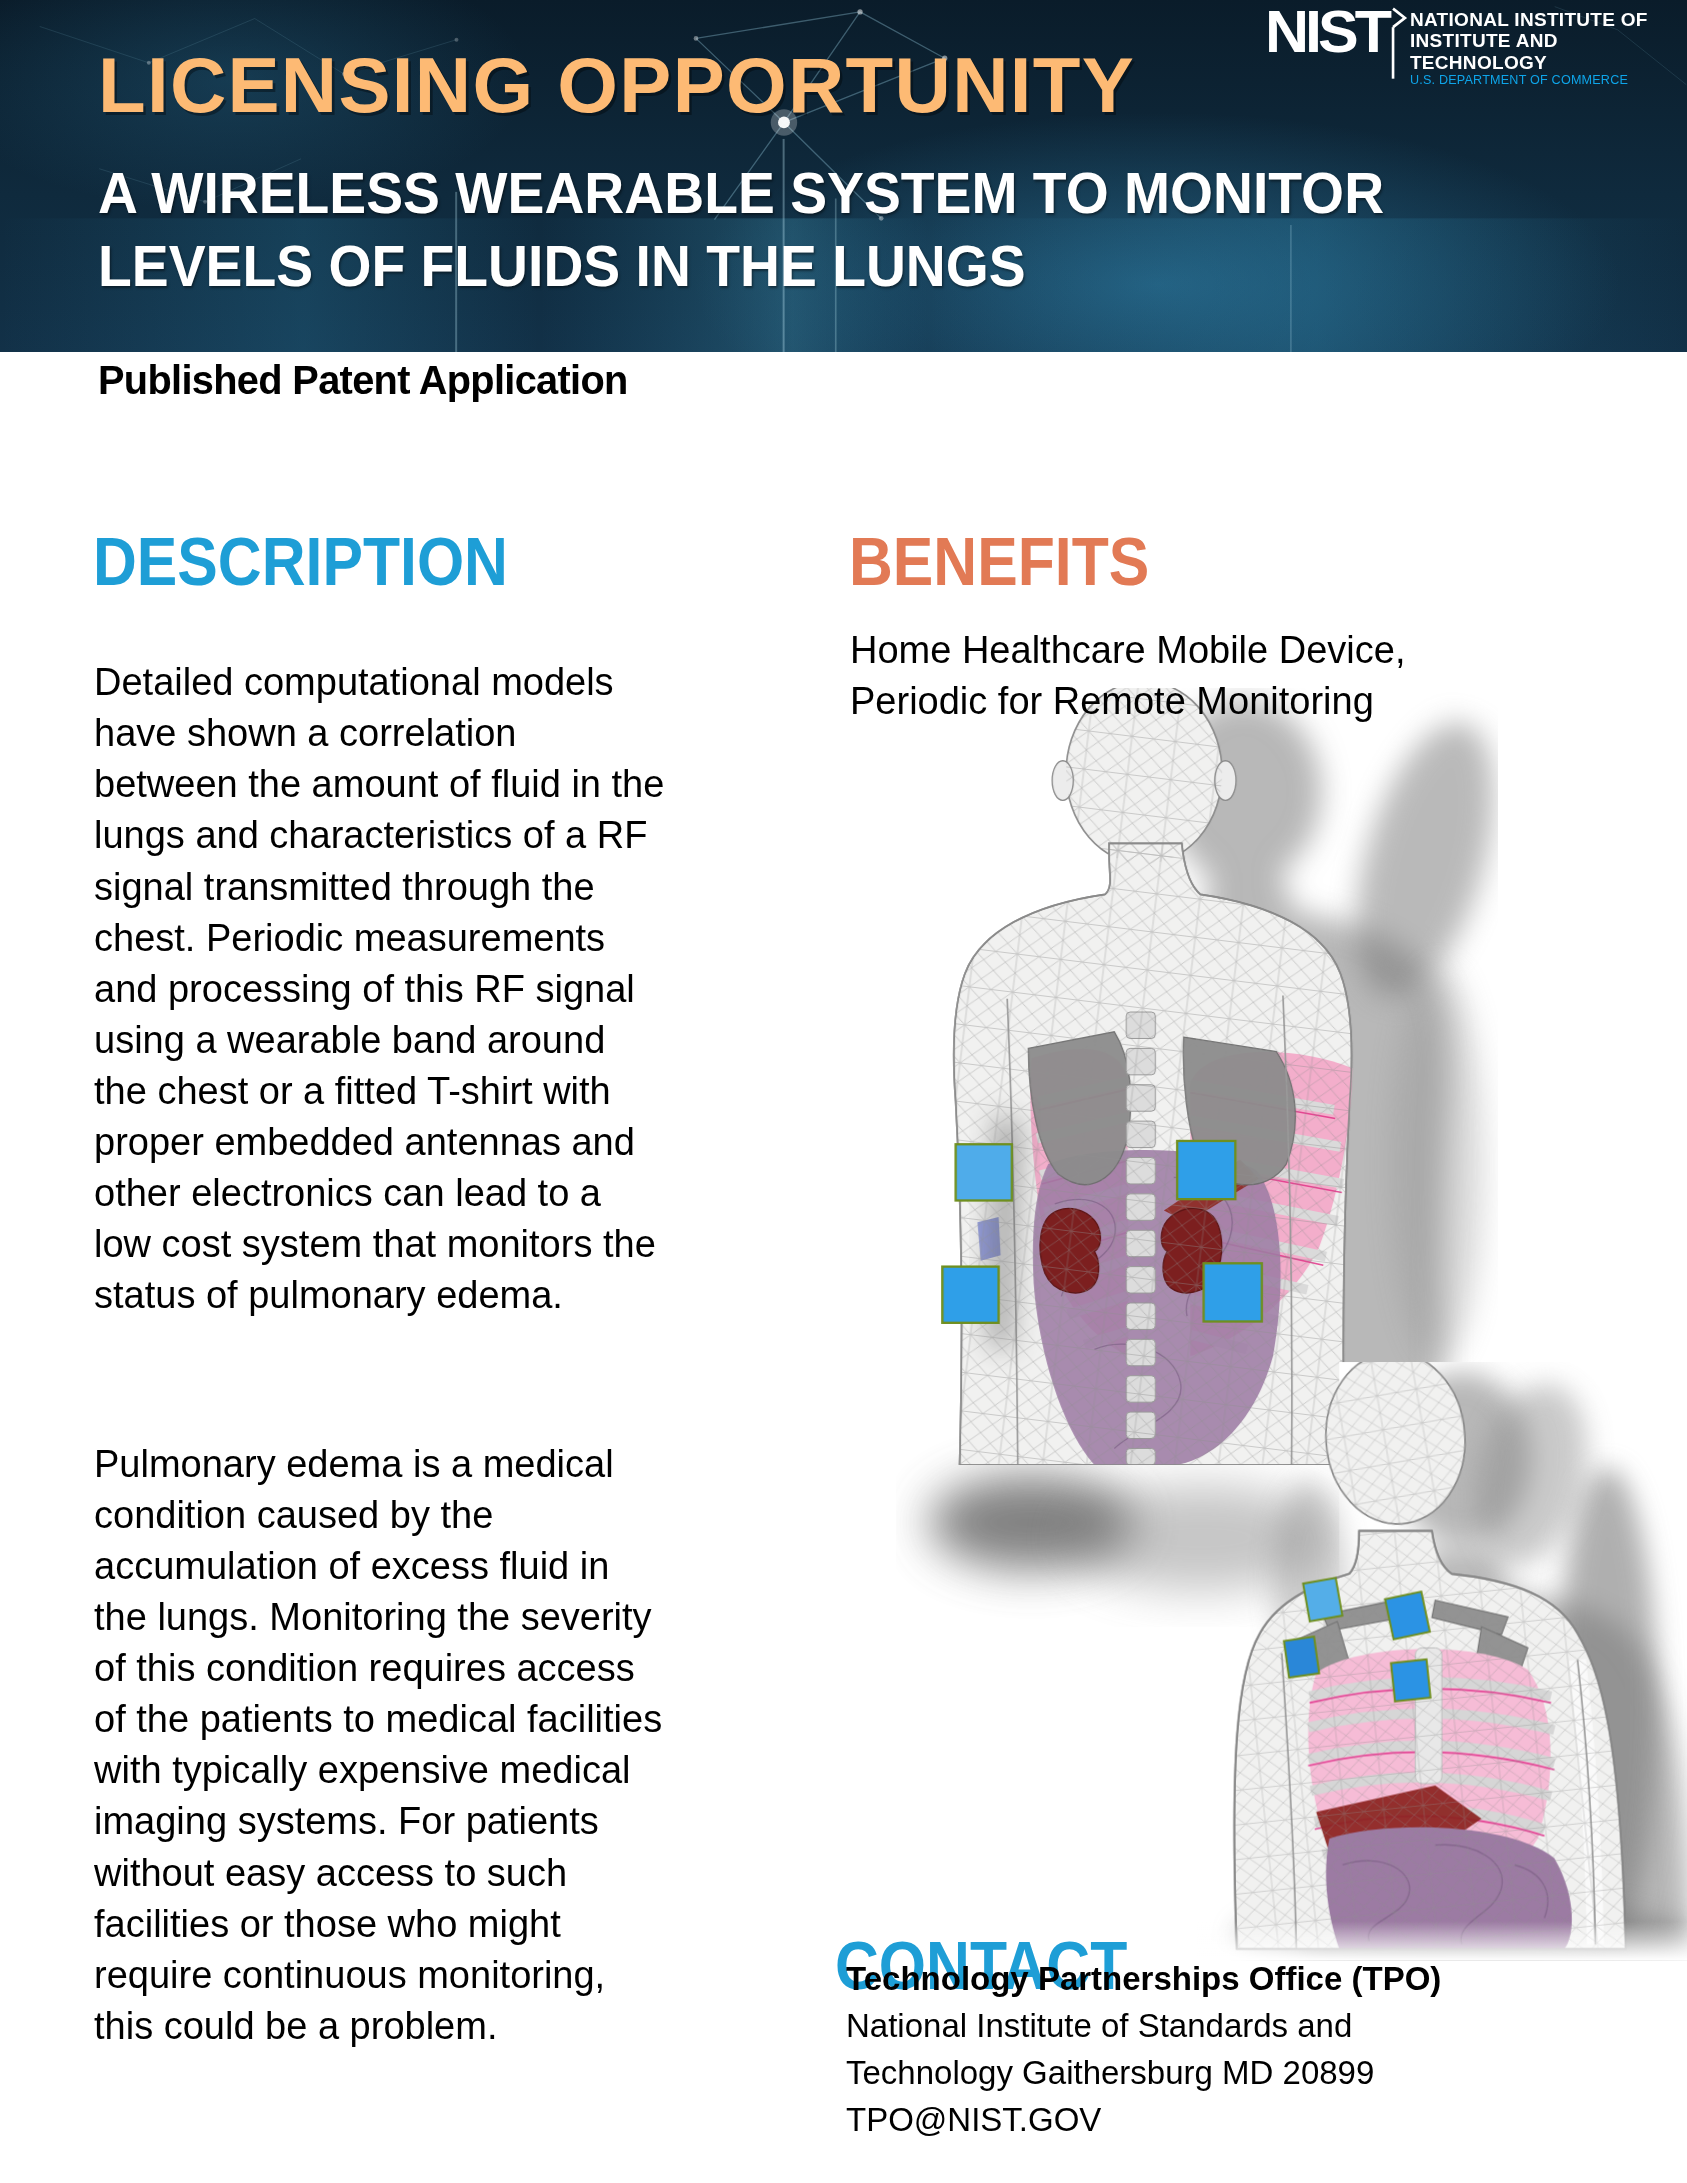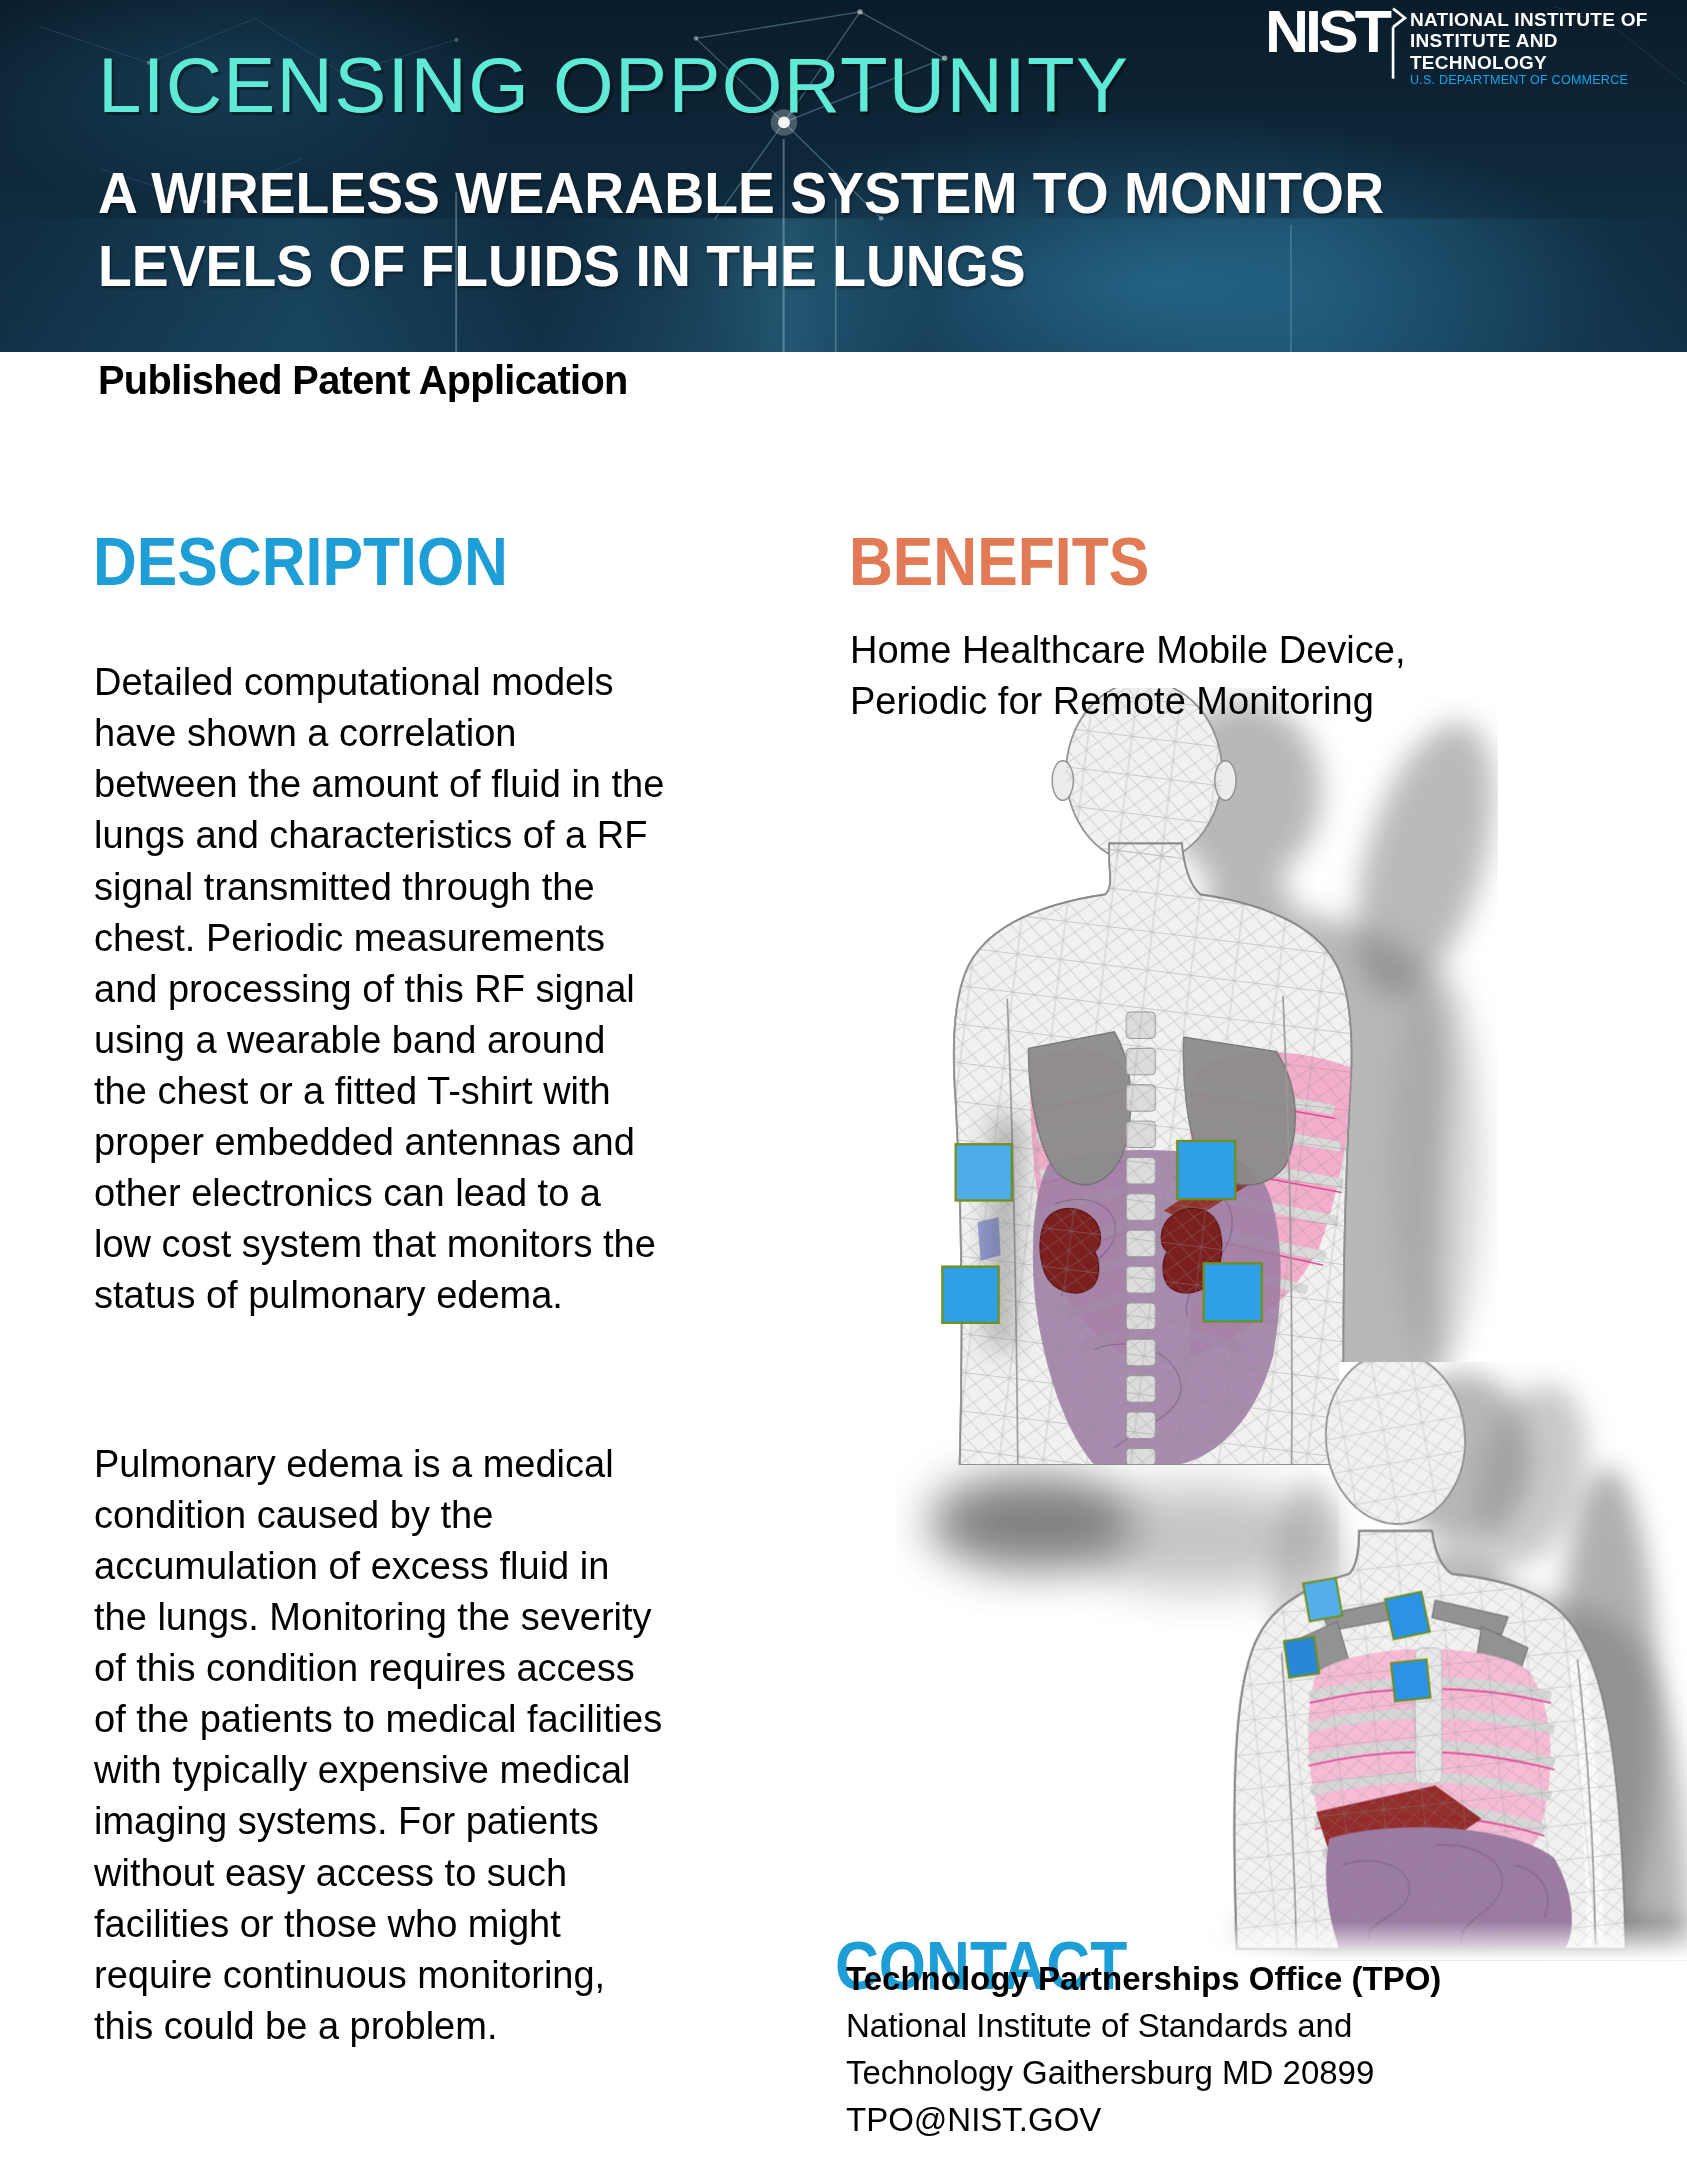--- a/index.html
+++ b/index.html
@@ -2,22 +2,22 @@
 <html style="font-size:10.6px"><head>
 <meta charset="utf-8">
 <style>
   html,body{margin:0;padding:0;background:#888;}
   .page{position:relative;width:1687px;height:2183px;background:#ffffff;overflow:hidden;
         font-family:"Liberation Sans", sans-serif;color:#000;}
 
   
   .hdr{position:absolute;left:0;top:0;width:1687px;height:352px;background:#0d2433;overflow:hidden;}
   .hdr-deco{position:absolute;left:0;top:0;width:1687px;height:352px;}
-  .title{position:absolute;left:98px;top:46px;font-size:78px;font-weight:normal;letter-spacing:1.3px;
-         color:#5eead4;line-height:1;text-shadow:2.6px 3.3px 0 rgba(0,0,0,.35);white-space:nowrap;}
+  .title{position:absolute;left:98px;top:46px;font-size:78px;font-weight:bold;letter-spacing:1.3px;
+         color:#fdba74;line-height:1;text-shadow:2.6px 3.3px 0 rgba(0,0,0,.35);white-space:nowrap;}
   .subtitle{position:absolute;left:98px;top:157px;font-size:57px;font-weight:bold;color:#ffffff;
             line-height:1.28;white-space:pre-line;letter-spacing:0;transform:scaleX(.97);transform-origin:left top;
             text-shadow:1.3px 2px 2.6px rgba(0,0,0,.45);}
   .nist{position:absolute;left:1265px;top:5px;display:flex;align-items:flex-start;gap:1px;color:#fff;}
   .nist-word{font-size:61px;font-weight:800;letter-spacing:-4px;line-height:.92;transform:scaleY(.96);transform-origin:left top;}
   .nist-sep{margin-top:1.3px;}
   .nist-txt{padding-top:4px;line-height:1.12;}
   .nist-txt .b{font-size:19px;font-weight:bold;letter-spacing:0.3px;}
   .nist-txt .d{font-size:12.6px;font-weight:400;color:#0ea5e9;letter-spacing:0.2px;}
 

